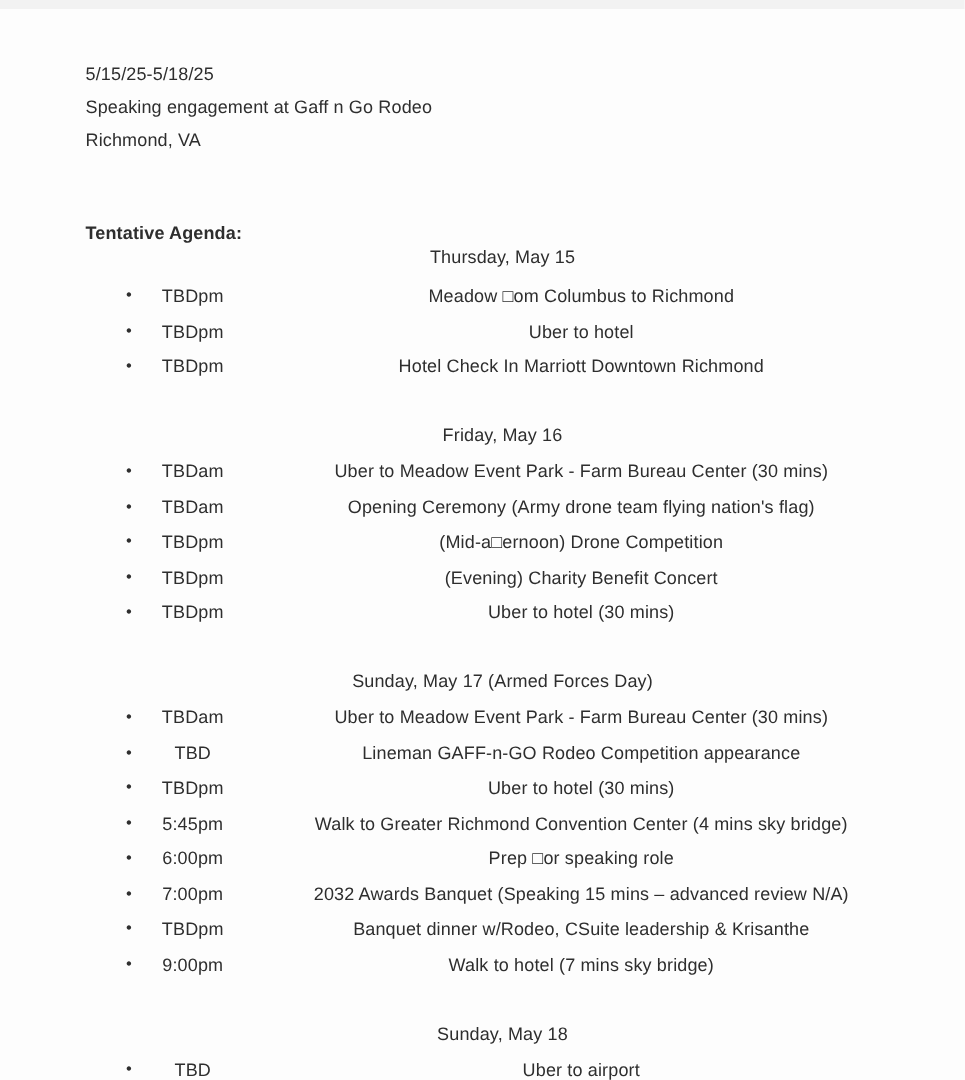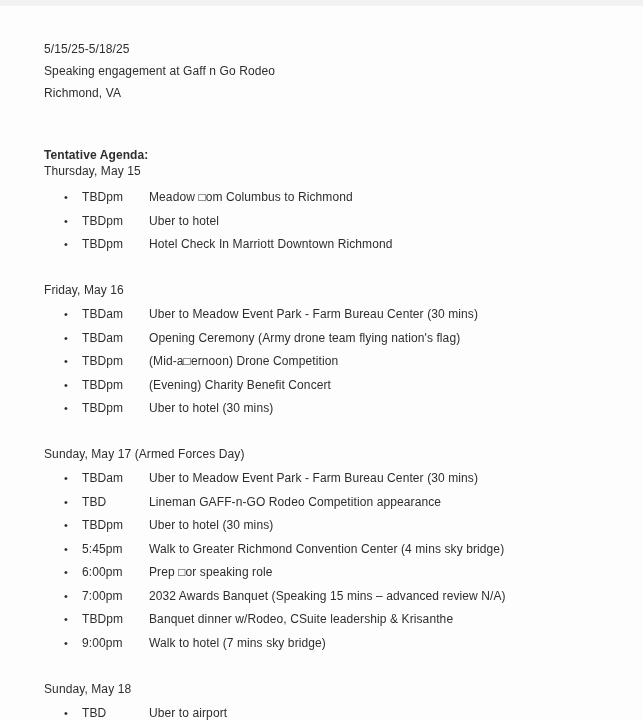--- a/index.html
+++ b/index.html
@@ -15,38 +15,38 @@
     position: absolute;
     top: 0; left: 0;
     width: 643px; height: 6px;
     background: #f2f2f2;
   }
   .doc {
     position: absolute;
     top: 0; left: 0;
     width: 643px; height: 720px;
     box-sizing: border-box;
-    padding: 41px 30px 0 44px;
+    padding: 41px 30px 0 57px;
     color: #2e2e2e;
     font-size: 12px;
     line-height: 16px;
     letter-spacing: 0.1px;
   }
   .para {
     margin: 0 0 6px 0;
     height: 16px;
     white-space: nowrap;
   }
   .agenda-label {
     font-weight: bold;
     height: 16px;
     white-space: nowrap;
     margin-top: 46px;
   }
-  .section { margin-top: 30px; }
+  .section { margin-top: 30px; text-align: center; }
   .section.first { margin-top: 0; }
   .section-heading {
     height: 16px;
     white-space: nowrap;
   }
   .bullet-list { margin-top: 8px; }
   .section.first .bullet-list { margin-top: 10px; }
   .bullet-row {
     display: grid;
     grid-template-columns: 38px 67px 1fr;

